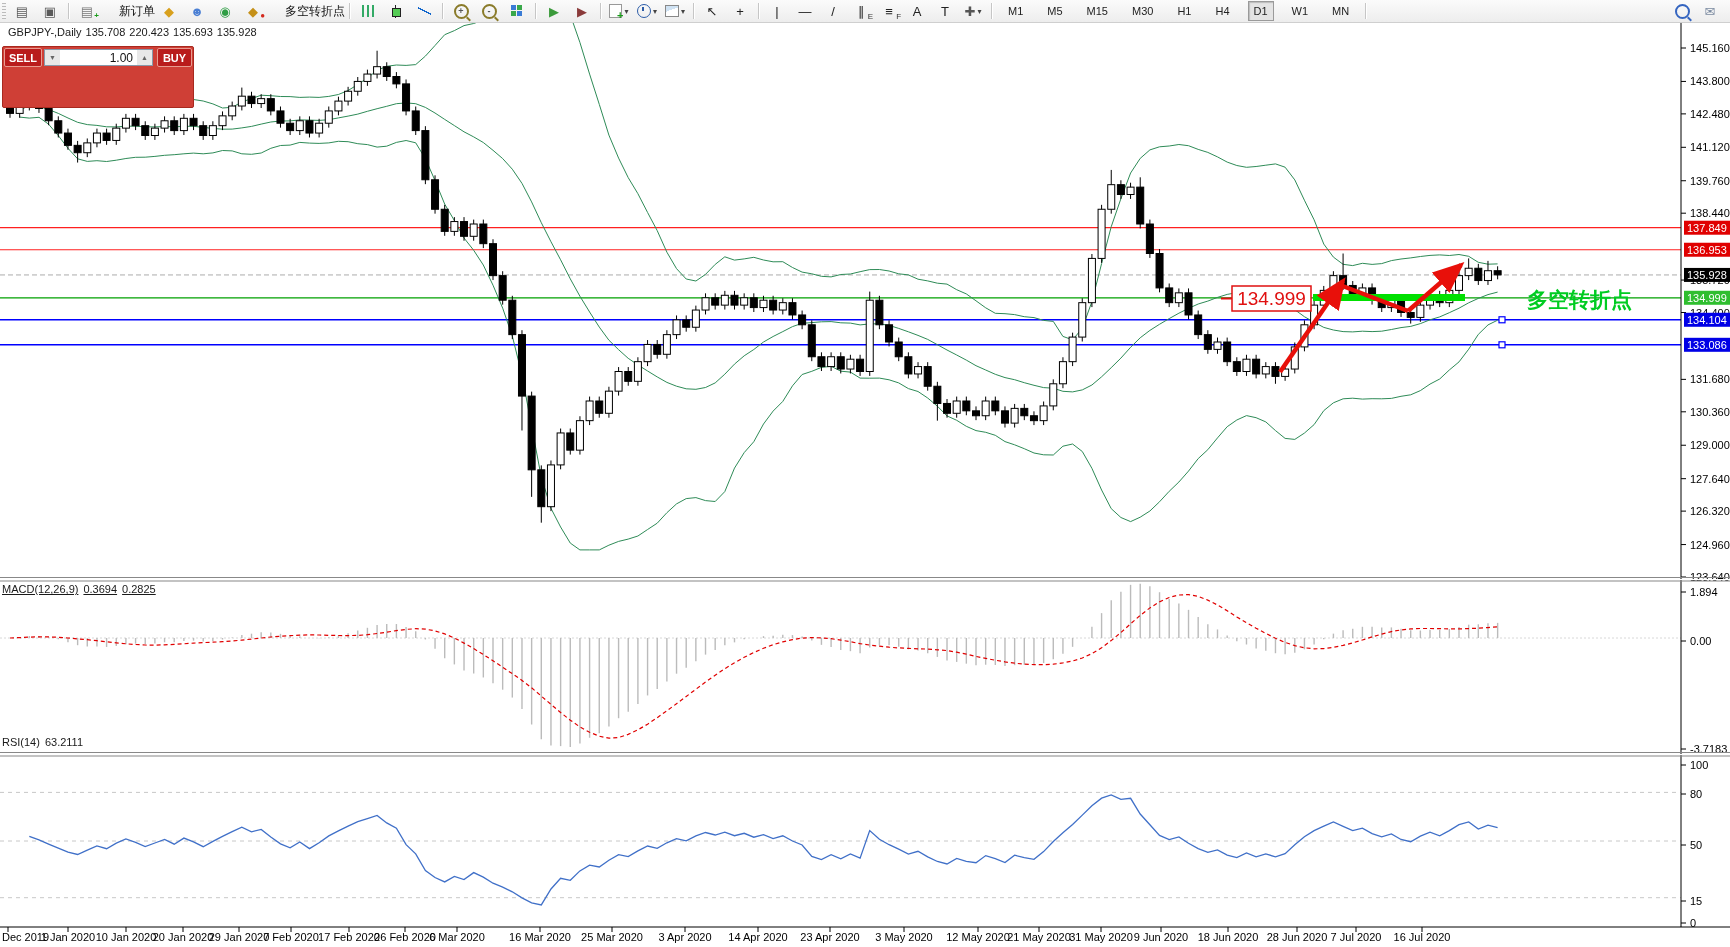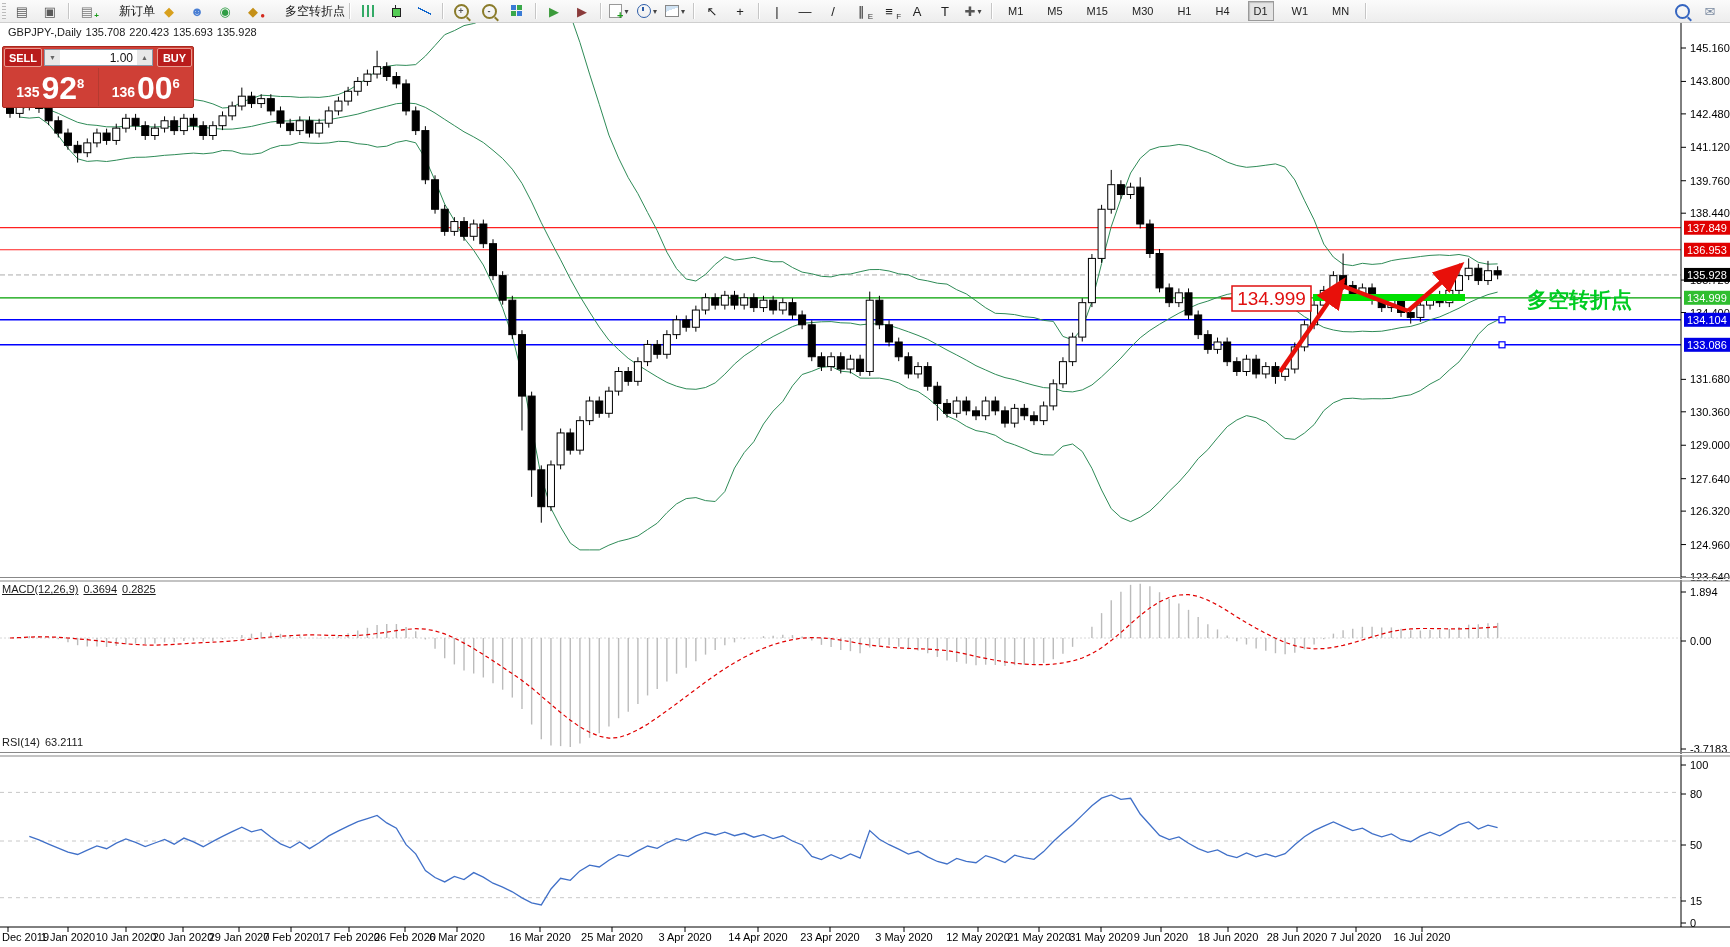--- a/index.html
+++ b/index.html
@@ -812,33 +812,20 @@
   <div class="trade-panel">
     <div class="tp-row1">
       <div class="tp-btn tp-sell">SELL</div>
       <div class="tp-spinner">
         <div class="tp-spin-btn">▼</div>
         <div class="tp-vol">1.00</div>
         <div class="tp-spin-btn">▲</div>
       </div>
       <div class="tp-btn tp-buy">BUY</div>
     </div>
-    <div class="tp-row2">
-      <div class="tp-price">
-        <span class="pre">135</span>
-          <span class="big">92</span>
-          <span class="sup">8</span>
-      </div>
-      <div class="tp-div"></div>
-      <div class="tp-price">
-        <span class="pre">136</span>
-          <span class="big">00</span>
-          <span class="sup">6</span>
-      </div>
-    </div>
   </div>
 
   <div class="ind-label" style="top:583px;text-decoration:underline;">
     <span>MACD(12,26,9)</span><span>0.3694</span><span>0.2825</span>
   </div>
   <div class="ind-label" style="top:736px;">
     <span>RSI(14)</span><span>63.2111</span>
   </div>
 </div>
 

